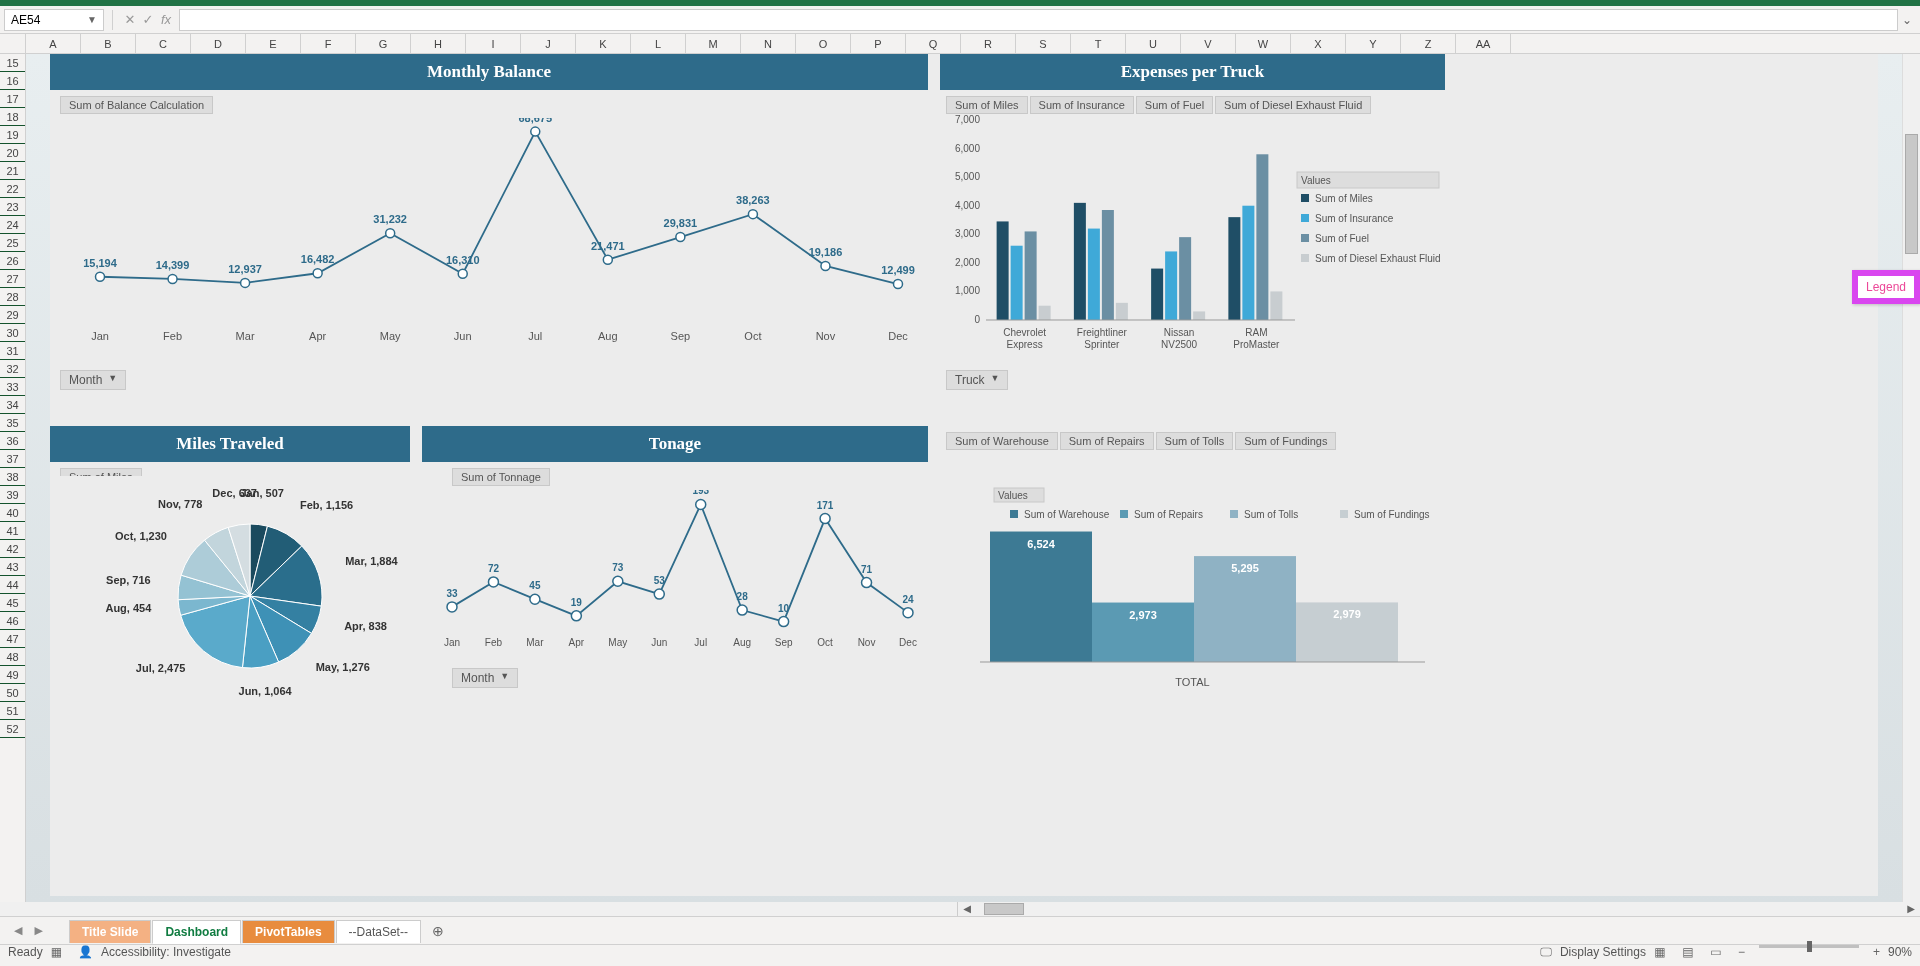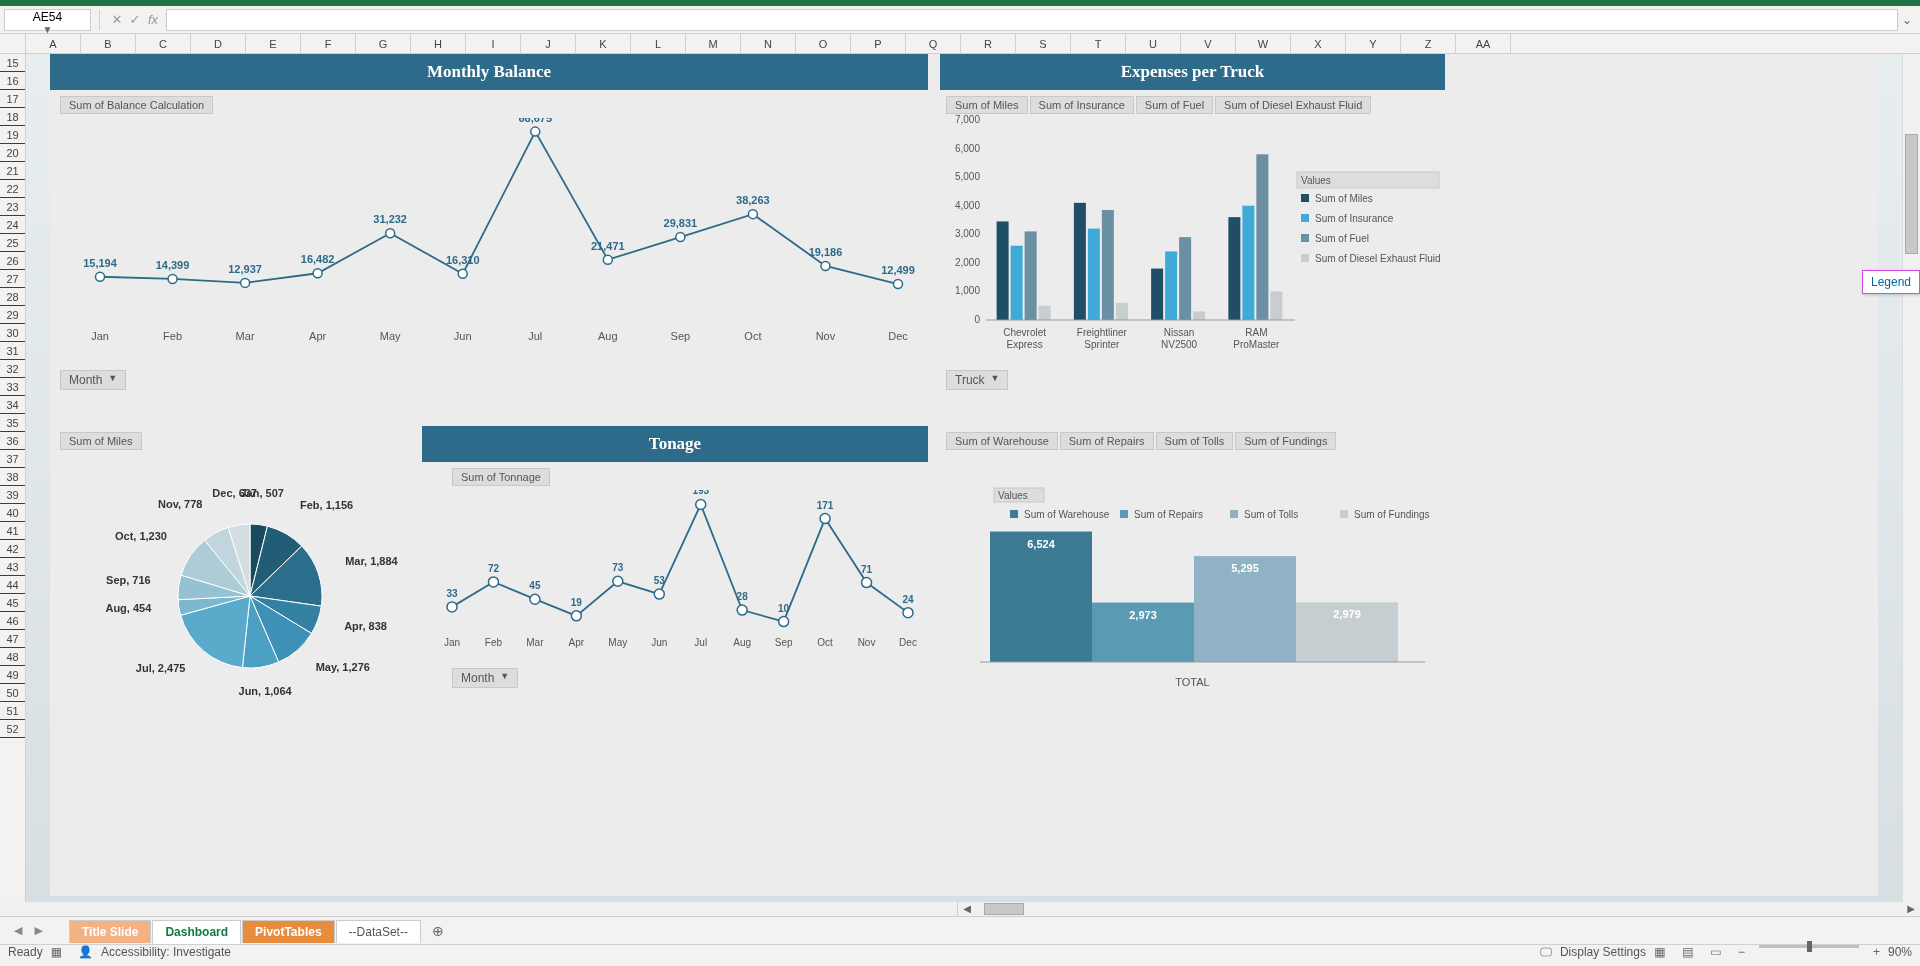--- a/index.html
+++ b/index.html
@@ -1,20 +1,20 @@
 <!DOCTYPE html>
 <html><head>
 <meta charset="utf-8">
 <style>
 * { box-sizing: border-box; margin: 0; padding: 0; font-family: 'Segoe UI', Arial, sans-serif; }
 body { background: #fff; overflow: hidden; width: 1920px; height: 966px; position: relative; }
 
 .titlebar { height: 6px; background: #217346; }
 .formula-bar { height: 28px; background: #f3f2f1; border-bottom: 1px solid #d0d0d0; display: flex; align-items: center; padding: 0 4px; }
-.name-box { width: 87px; height: 22px; background: #fff; border: 1px solid #ccc; font-size: 12px; padding: 0 6px; display: flex; align-items: center; justify-content: space-between; flex-direction: column; }
+.name-box { width: 100px; height: 22px; background: #fff; border: 1px solid #ccc; font-size: 12px; padding: 0 6px; display: flex; align-items: center; justify-content: space-between; }
 .name-box .dd { color: #666; font-size: 10px; }
 .fb-sep { width: 1px; height: 20px; background: #d0d0d0; margin: 0 8px; }
 .fb-btn { width: 18px; text-align: center; color: #999; font-size: 13px; }
 .fb-input { flex: 1; height: 22px; background: #fff; border: 1px solid #ccc; margin-left: 4px; }
 .fb-expand { width: 18px; text-align: center; color: #666; font-size: 12px; }
 
 .grid-area { position: relative; height: calc(966px - 6px - 28px - 28px - 22px); display: flex; }
 .col-headers { position: absolute; top: 0; left: 0; right: 0; height: 20px; background: #f3f2f1; display: flex; border-bottom: 1px solid #d0d0d0; }
 .corner { width: 26px; background: #f3f2f1; border-right: 1px solid #d0d0d0; border-bottom: 1px solid #d0d0d0; position: absolute; top:0; left:0; height:20px; z-index:2;}
 .col-h { border-right: 1px solid #d0d0d0; text-align: center; font-size: 11px; color: #444; line-height: 20px; }
@@ -48,21 +48,21 @@
 .tab.plain { background:#fff; color:#555;}
 .tab-add { color:#666; font-size:14px; padding:0 10px; }
 
 .status-bar { height: 36px; background: #f3f2f1; border-top: 1px solid #d0d0d0; display: flex; font-size: 12px; color: #555; padding: 0 8px; }
 .status-bar .spacer { flex: 1; }
 .status-bar .btn { padding: 0 8px; color: #666; }
 .status-bar .view-btn { width: 28px; text-align:center; font-size:12px; color:#666;}
 .status-bar .slider { width: 100px; height: 3px; background: #c0c0c0; position: relative; margin: 0 6px;}
 .status-bar .slider .knob { position:absolute; left:48px; top:-4px; width:5px; height:11px; background:#666;}
 
-.pane-tooltip { position:absolute; right:0; top:236px; background:#fff; border:1px solid #d946ef; padding:4px 8px; font-size:12px; color:#0369a1; box-shadow:1px 1px 3px rgba(0,0,0,.2);}
+.pane-tooltip { position:absolute; right:0; top:236px; background:#fff; border:6px solid #d946ef; padding:4px 8px; font-size:12px; color:#ec4899; box-shadow:1px 1px 3px rgba(0,0,0,.2);}
 </style>
 </head>
 <body>
 
 <div class="titlebar"></div>
 
 <div class="formula-bar">
   <div class="name-box">
     <span>AE54</span>
     <span class="dd">▼</span>
@@ -254,20 +254,21 @@
         </div>
         <div style="position:absolute; left:6px; top:316px;">
           <span class="filter-chip">
               <span>Truck</span>
               <span class="dd">▼</span>
             </span>
         </div>
       </div>
 
       <div class="panel" style="left:0; top:372px; width:360px;">
+        <div class="panel-title">Miles Traveled</div>
         <div style="padding-left:10px;"><span class="chip">Sum of Miles</span></div>
         <div class="chart-body" style="left:0; top:50px; width:360px; height:225px;text-decoration:underline;">
           <svg id="pie-svg" width="360" height="225">
               <path d="M 200 120 L 200 48 A 72 72 0 0 1 217.4474173104447 50.14595481151292 Z" fill="#1a4a5e" stroke="#fff" stroke-width="1"></path>
               <text x="212.20756485497407" y="20.74792012097882" text-anchor="middle" font-size="11" font-weight="600" fill="#333">Jan, 507</text>
               <path d="M 200 120 L 217.4474173104447 50.14595481151292 A 72 72 0 0 1 251.79179490635417 69.98390278742107 Z" fill="#225d76" stroke="#fff" stroke-width="1"></path>
               <text x="250.01741926651016" y="33.407518975847935" text-anchor="start" font-size="11" font-weight="600" fill="#333">Feb, 1,156</text>
               <path d="M 200 120 L 251.79179490635417 69.98390278742107 A 72 72 0 0 1 271.27968168373144 130.15908357411828 Z" fill="#2a6e8c" stroke="#fff" stroke-width="1"></path>
               <text x="295.13544380617645" y="89.1901422950081" text-anchor="start" font-size="11" font-weight="600" fill="#333">Mar, 1,884</text>
               <path d="M 200 120 L 271.27968168373144 130.15908357411828 A 72 72 0 0 1 261.52702923337193 157.3955167595769 Z" fill="#3480a2" stroke="#fff" stroke-width="1"></path>

